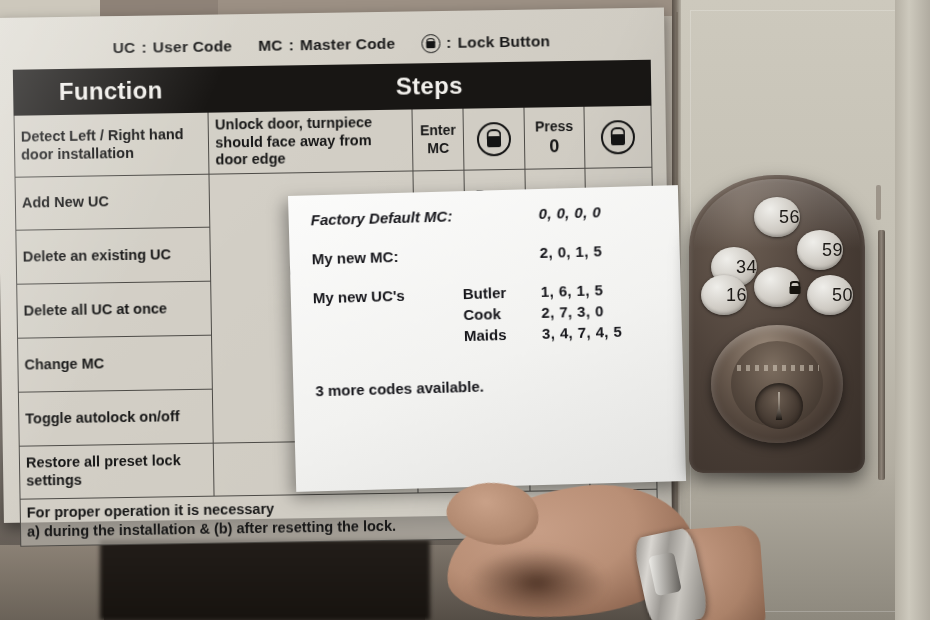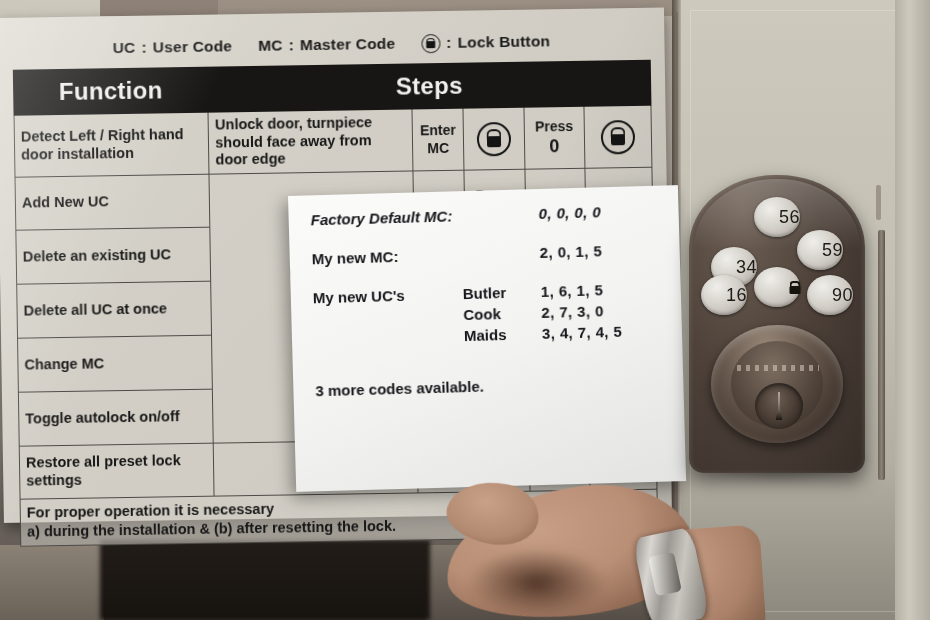--- a/index.html
+++ b/index.html
@@ -547,21 +547,21 @@
     <div class="key k78">
       <span>59</span>
     </div>
     <div class="key k12">
       <span>16</span>
     </div>
     <div class="key klock">
       <span class="keylock-glyph"></span>
     </div>
     <div class="key k90">
-      <span>90</span>
+      <span>50</span>
     </div>
 
     <div class="thumbturn">
       <div class="thumbturn-inner"></div>
       <div class="thumbturn-brand"></div>
       <div class="keyhole">
         <div class="keyhole-slot"></div>
       </div>
     </div>
   </div>

